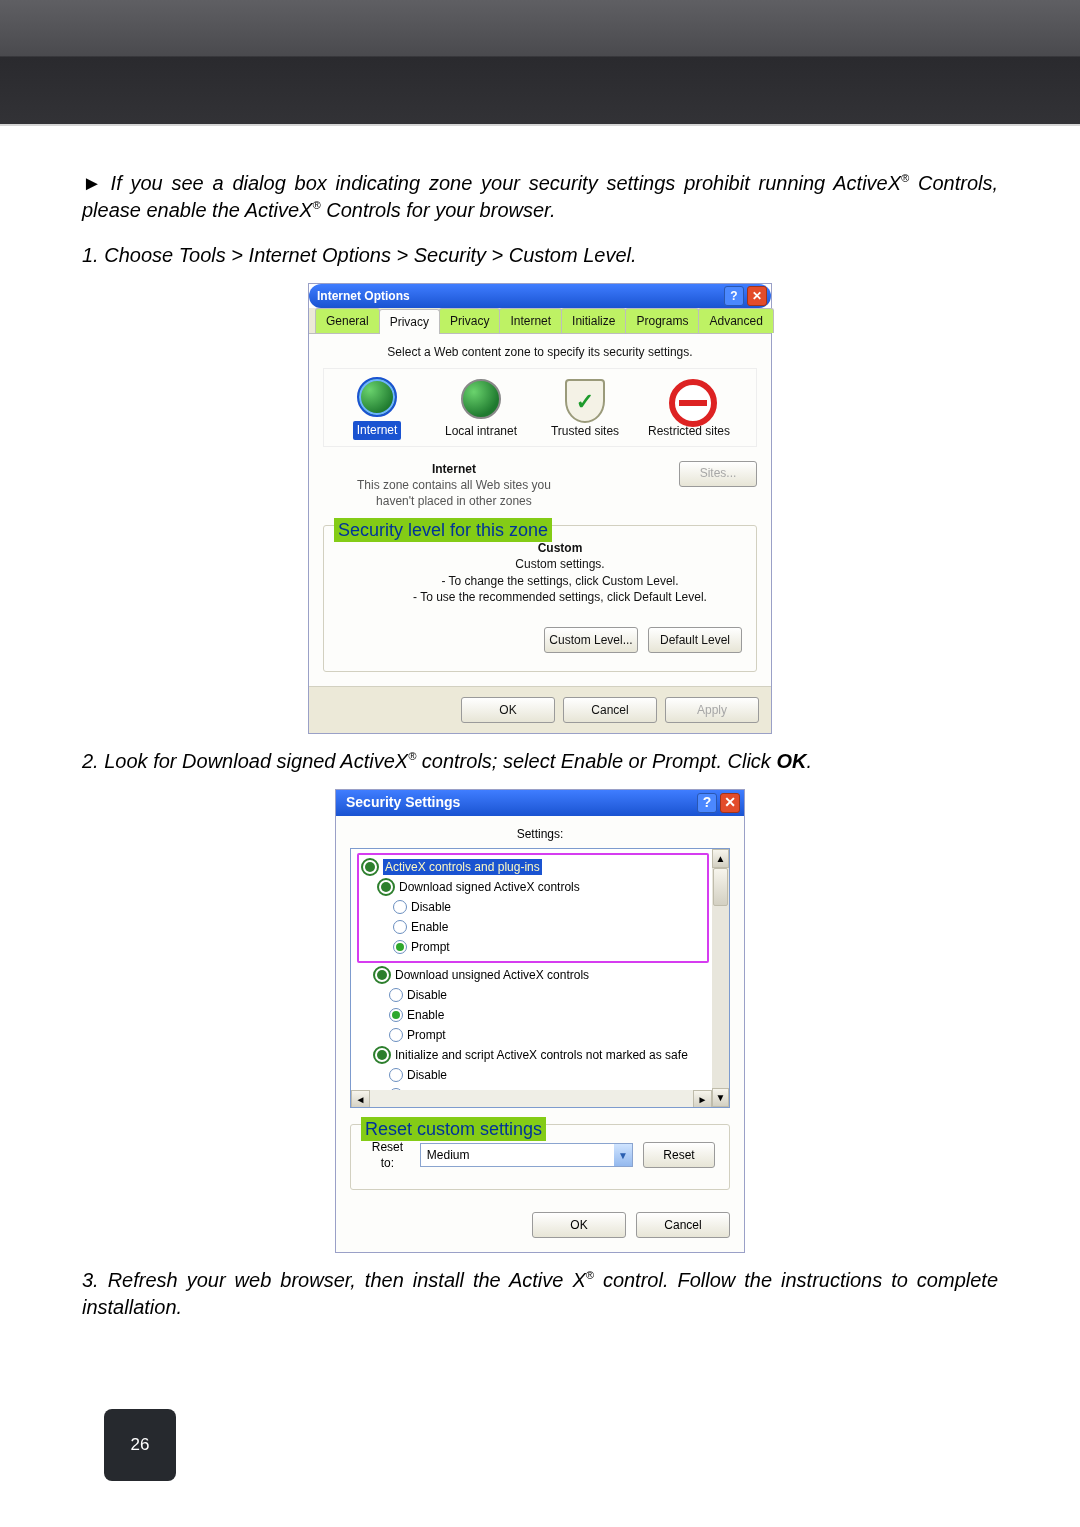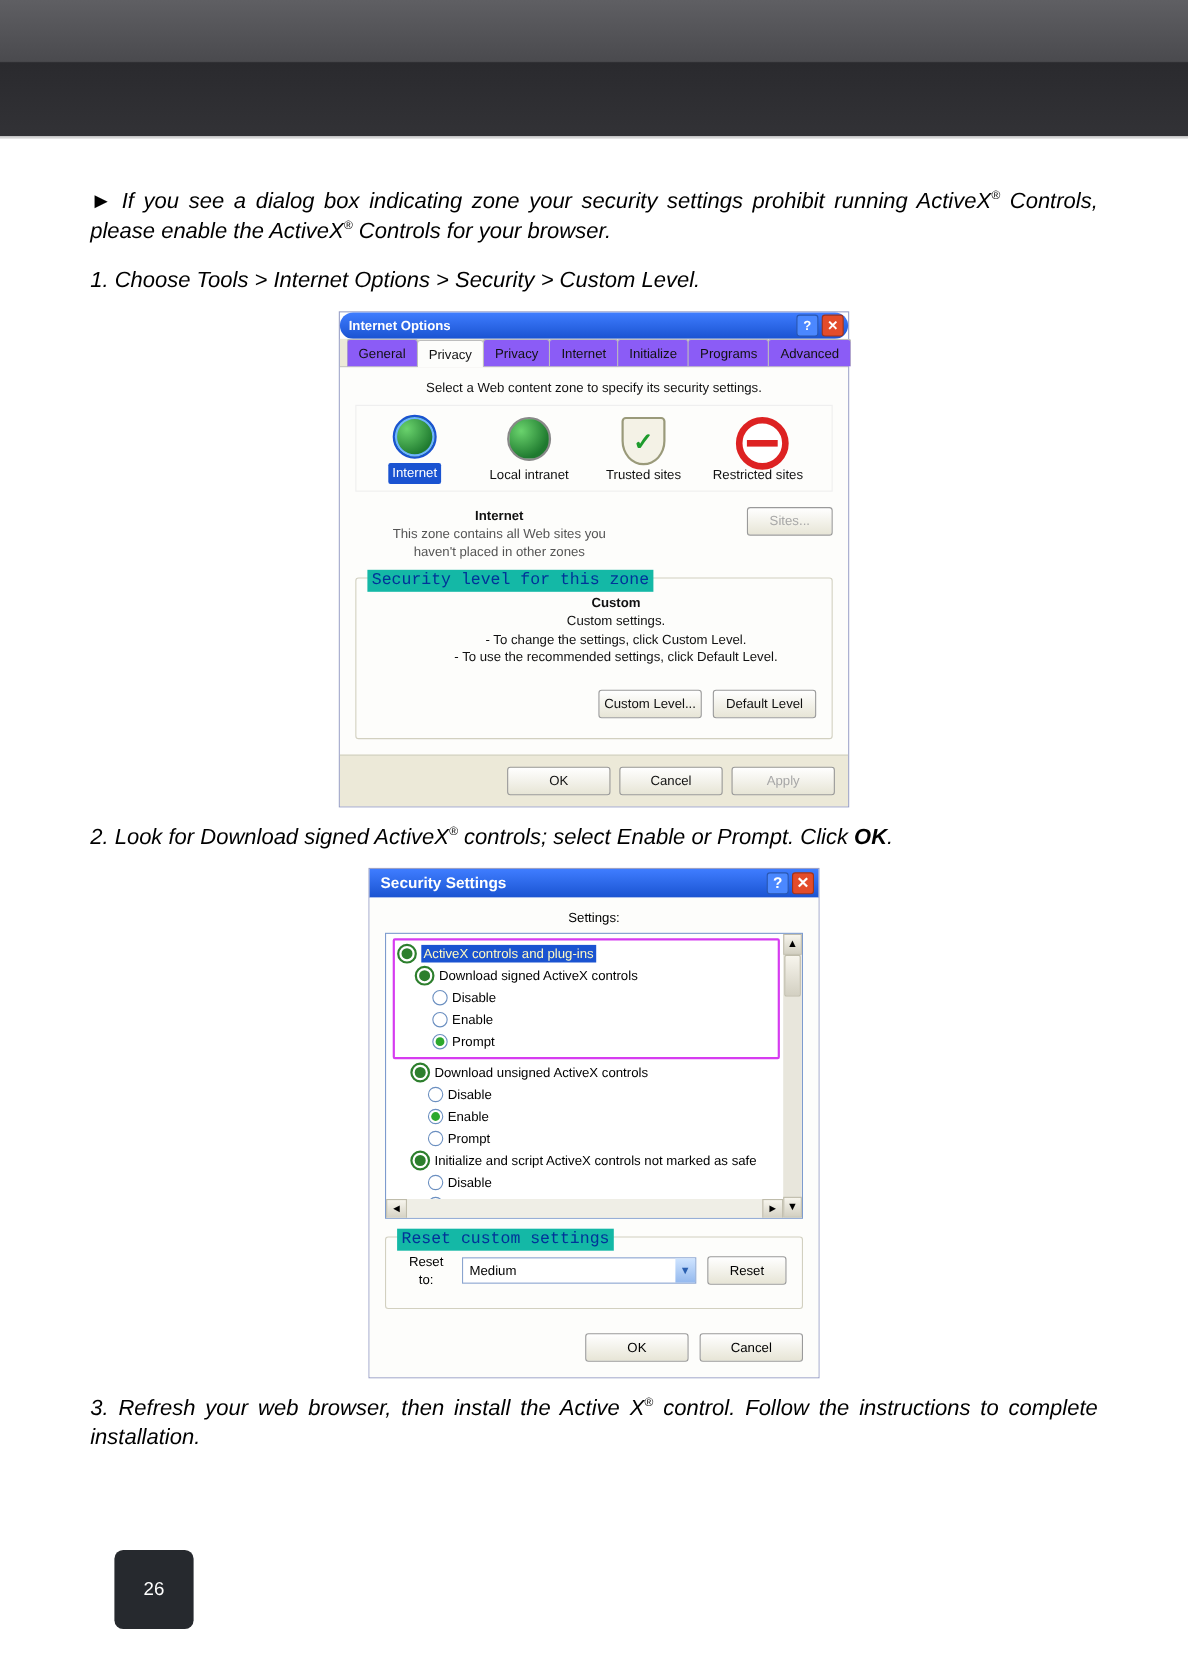--- a/index.html
+++ b/index.html
@@ -23,40 +23,40 @@
   .ok{font-style:italic;font-weight:bold;}
   .figure{text-align:center;margin:6px 0 14px 0;}
   
   .io{display:inline-block;width:462px;font-style:normal;font-size:12px;color:#111;border:1px solid var(--xp-border);background:#fff;}
   .io .title{height:24px;background:linear-gradient(#3f7dff,#1a53d1);color:#fff;display:flex;align-items:center;justify-content:space-between;padding:0 4px 0 8px;font-weight:bold;border-radius:12px;}
   .title .btns{display:flex;gap:3px;}
   .winbtn{width:18px;height:18px;border-radius:3px;display:flex;align-items:center;justify-content:center;font-weight:bold;color:#fff;}
   .winbtn.help{background:#4b88ff;border:1px solid #2a57b0;}
   .winbtn.close{background:#e34c2a;border:1px solid #a1331a;}
   .tabs{display:flex;border-bottom:1px solid #bdbdbd;background:#ece9d8;padding-left:6px;}
-  .tab{padding:4px 10px;border:1px solid #bdbdbd;border-bottom:none;margin-right:-1px;background:#8b5cf6;font-size:12px;border-top-left-radius:3px;border-top-right-radius:3px;}
+  .tab{padding:4px 10px;border:1px solid #bdbdbd;border-bottom:none;margin-right:-1px;background:#bef264;font-size:12px;border-top-left-radius:3px;border-top-right-radius:3px;}
   .tab.active{background:#fdfdfb;position:relative;top:1px;font-weight:normal;}
   .io .body{background:#fdfdfb;padding:10px 14px 14px 14px;}
   .zonelabel{margin-bottom:8px;}
   .zones{display:flex;gap:14px;align-items:flex-end;border:1px solid #eee;padding:8px 8px 6px 8px;}
   .zone{display:flex;flex-direction:column;align-items:center;width:90px;font-size:12px;}
   .zone .cap{margin-top:4px;text-align:center;}
   .zone .cap.selected{color:#fff;background:#1a53d1;border-radius:2px;padding:1px 4px;}
   .zicon{width:40px;height:40px;position:relative;}
   .globe{width:36px;height:36px;border-radius:50%;background:radial-gradient(circle at 30% 30%,#6ad36d,#1f7a2f 70%);border:2px solid #1a53d1;box-shadow:inset 0 0 0 2px #6eb4ff;}
   .shield{width:36px;height:40px;border-radius:4px 4px 50% 50%;background:#f4f2e6;border:2px solid #9a9a7a;position:relative;display:flex;align-items:center;justify-content:center;}
   .shield .chk{color:#1d9b2c;font-size:22px;font-weight:bold;}
   .nosign{width:36px;height:36px;border-radius:50%;background:#fff;border:6px solid #d22;position:relative;}
   .nosign:after{content:"";position:absolute;left:4px;right:4px;top:50%;height:6px;background:#d22;transform:translateY(-50%);}
   .section{margin-top:14px;}
   .section .hdr{font-weight:bold;margin-left:34px;}
   .section .sub{margin-left:34px;color:#555;}
   .sites-row{display:flex;justify-content:space-between;align-items:flex-start;}
   .fieldset{border:1px solid #d2d0c0;border-radius:3px;margin-top:16px;padding:14px 14px 18px 14px;position:relative;}
-  .fieldset .legend{position:absolute;top:-8px;left:10px;background:#14b8a6;padding:0 4px;color:var(--link);font-size:15px;font-family:Liberation Mono, monospace;}
+  .fieldset .legend{position:absolute;top:-8px;left:10px;background:#84cc16;padding:0 4px;color:var(--link);font-size:18px;}
   .custom-block{margin-left:40px;}
   .custom-block .ttl{font-weight:bold;}
   .btnrow{display:flex;justify-content:flex-end;gap:10px;margin-top:22px;}
   .xpbtn{min-width:92px;height:24px;border:1px solid #9a9a9a;background:linear-gradient(#fff,#e7e5d6);border-radius:3px;font-size:12px;display:inline-flex;align-items:center;justify-content:center;}
   .xpbtn.disabled{color:#a7a7a7;}
   .footerrow{display:flex;justify-content:flex-end;gap:8px;background:#ece9d8;padding:10px 12px;border-top:1px solid #d2d0c0;}
   
   .ss{display:inline-block;width:408px;font-style:normal;font-size:12px;border:1px solid var(--xp-border);background:#fff;}
   .ss .title{height:26px;background:linear-gradient(#3f7dff,#1a53d1);color:#fff;display:flex;align-items:center;justify-content:space-between;padding:0 4px 0 10px;font-weight:bold;font-size:14px;}
   .ss .body{background:#fdfdfb;padding:10px 14px 14px 14px;}

